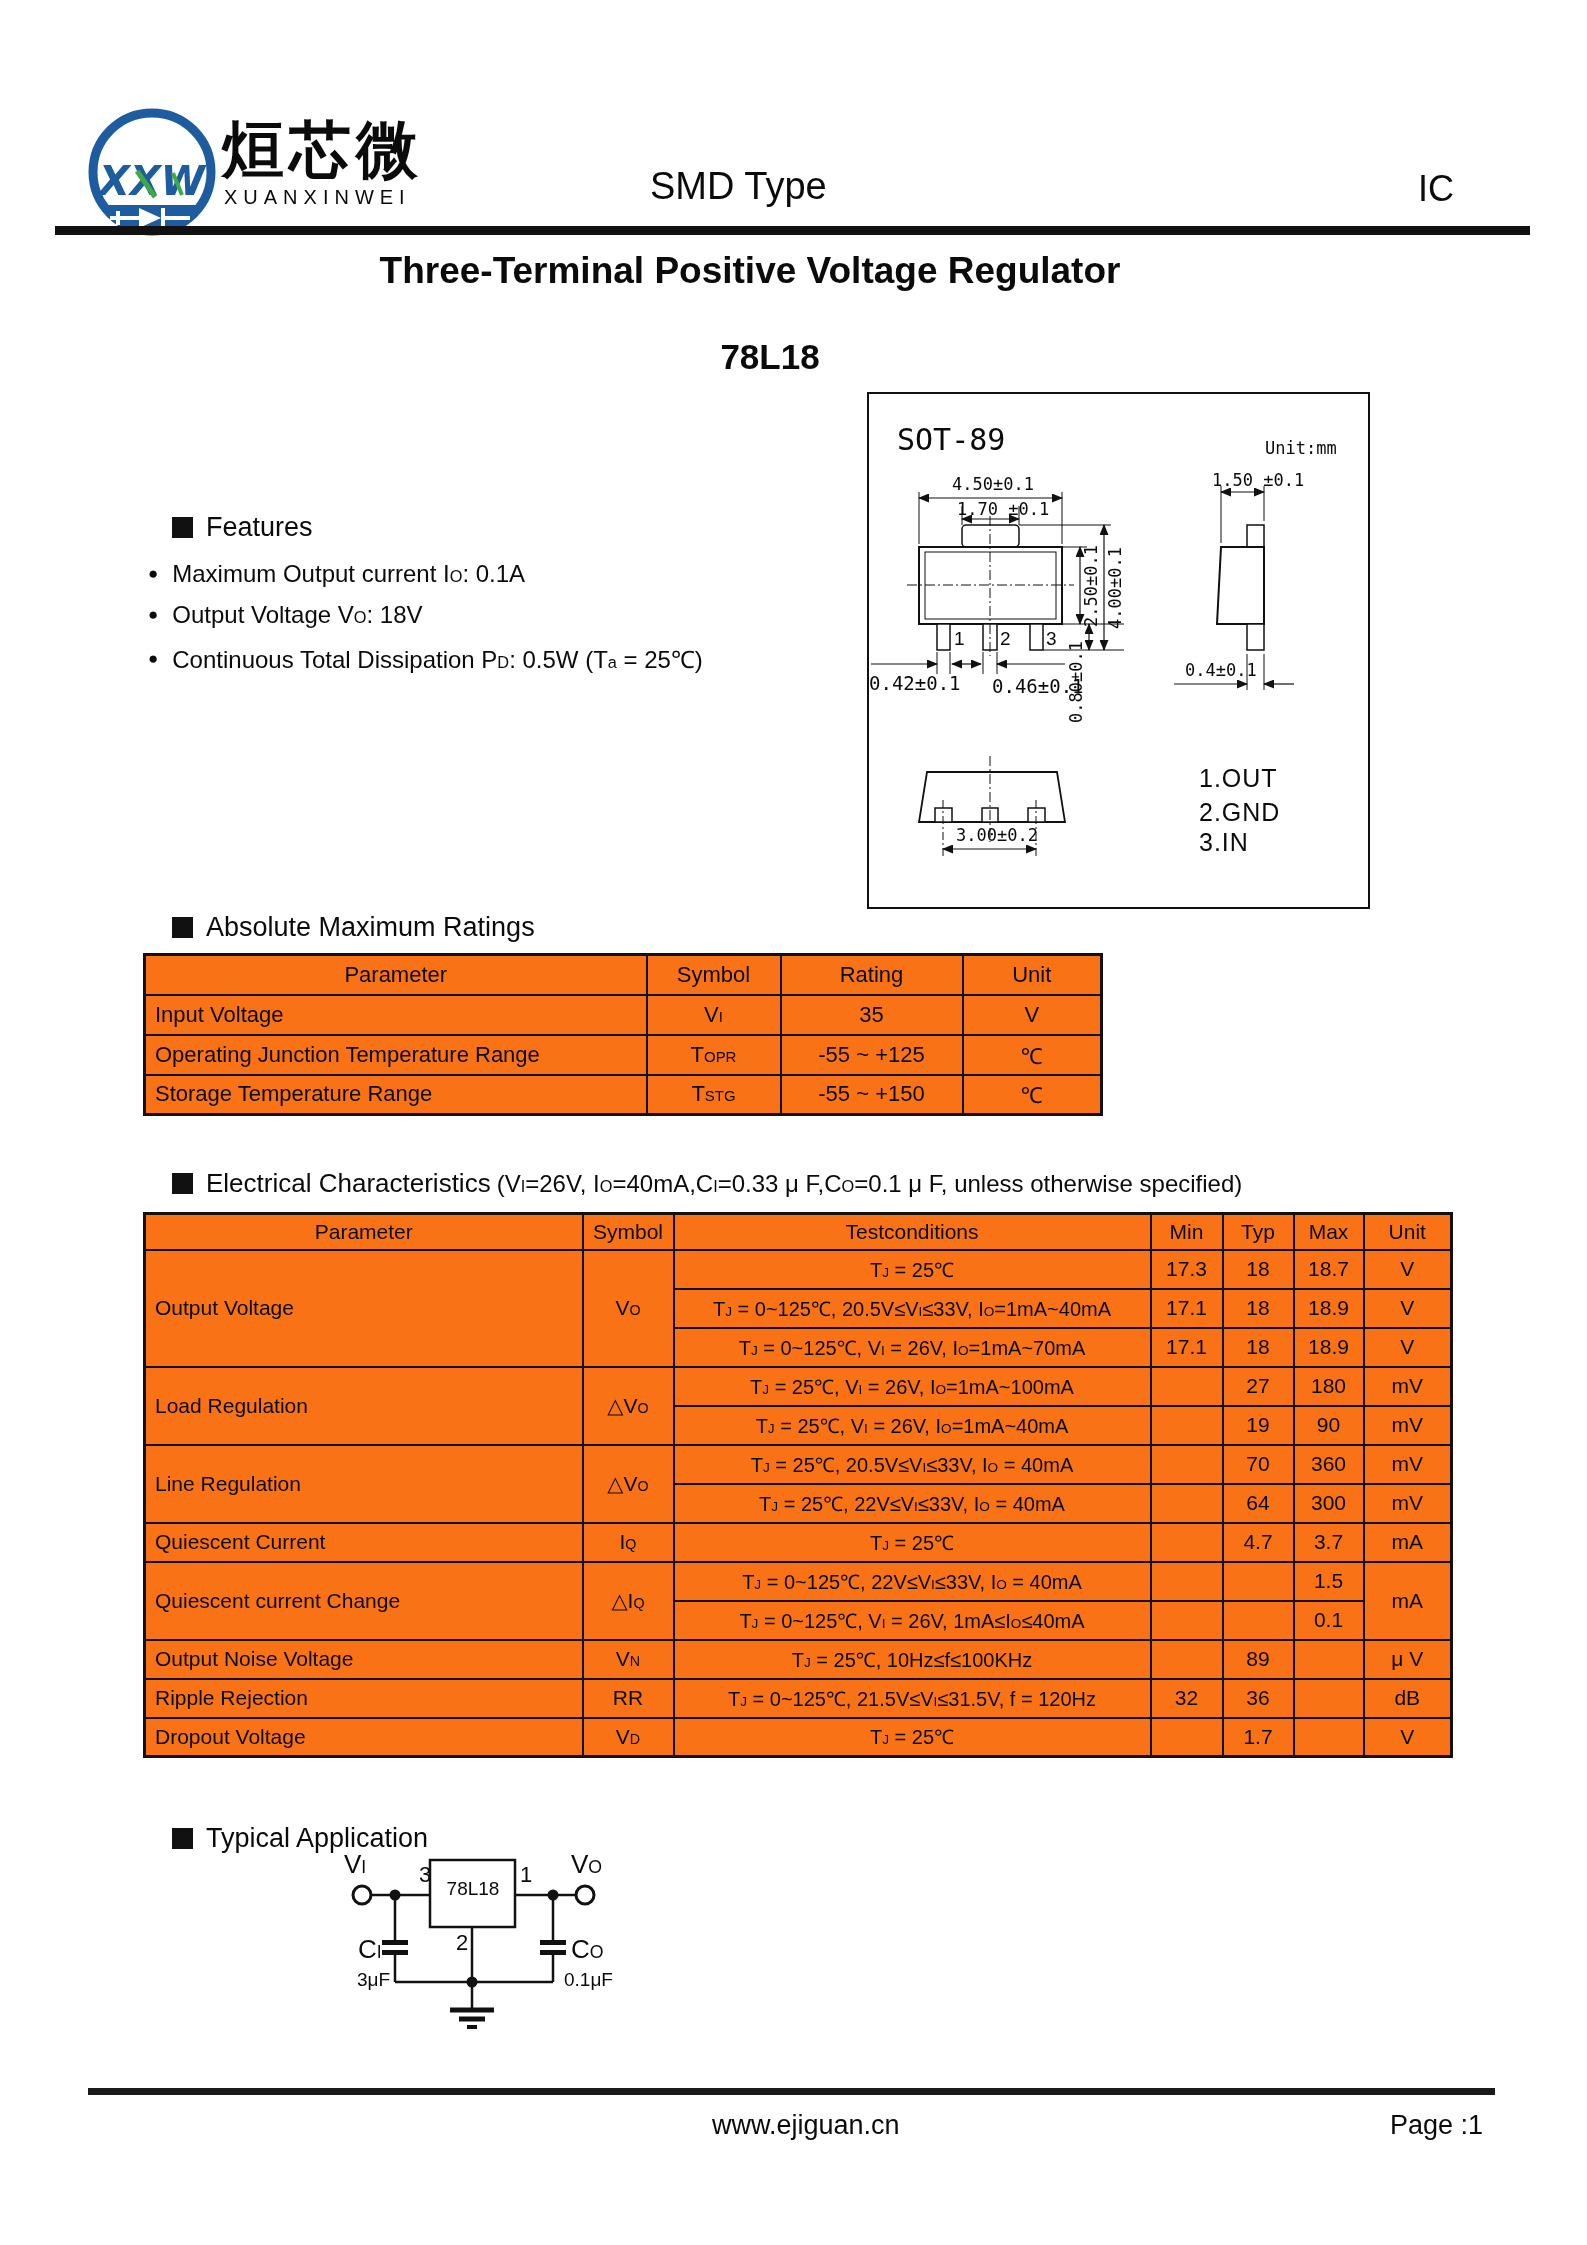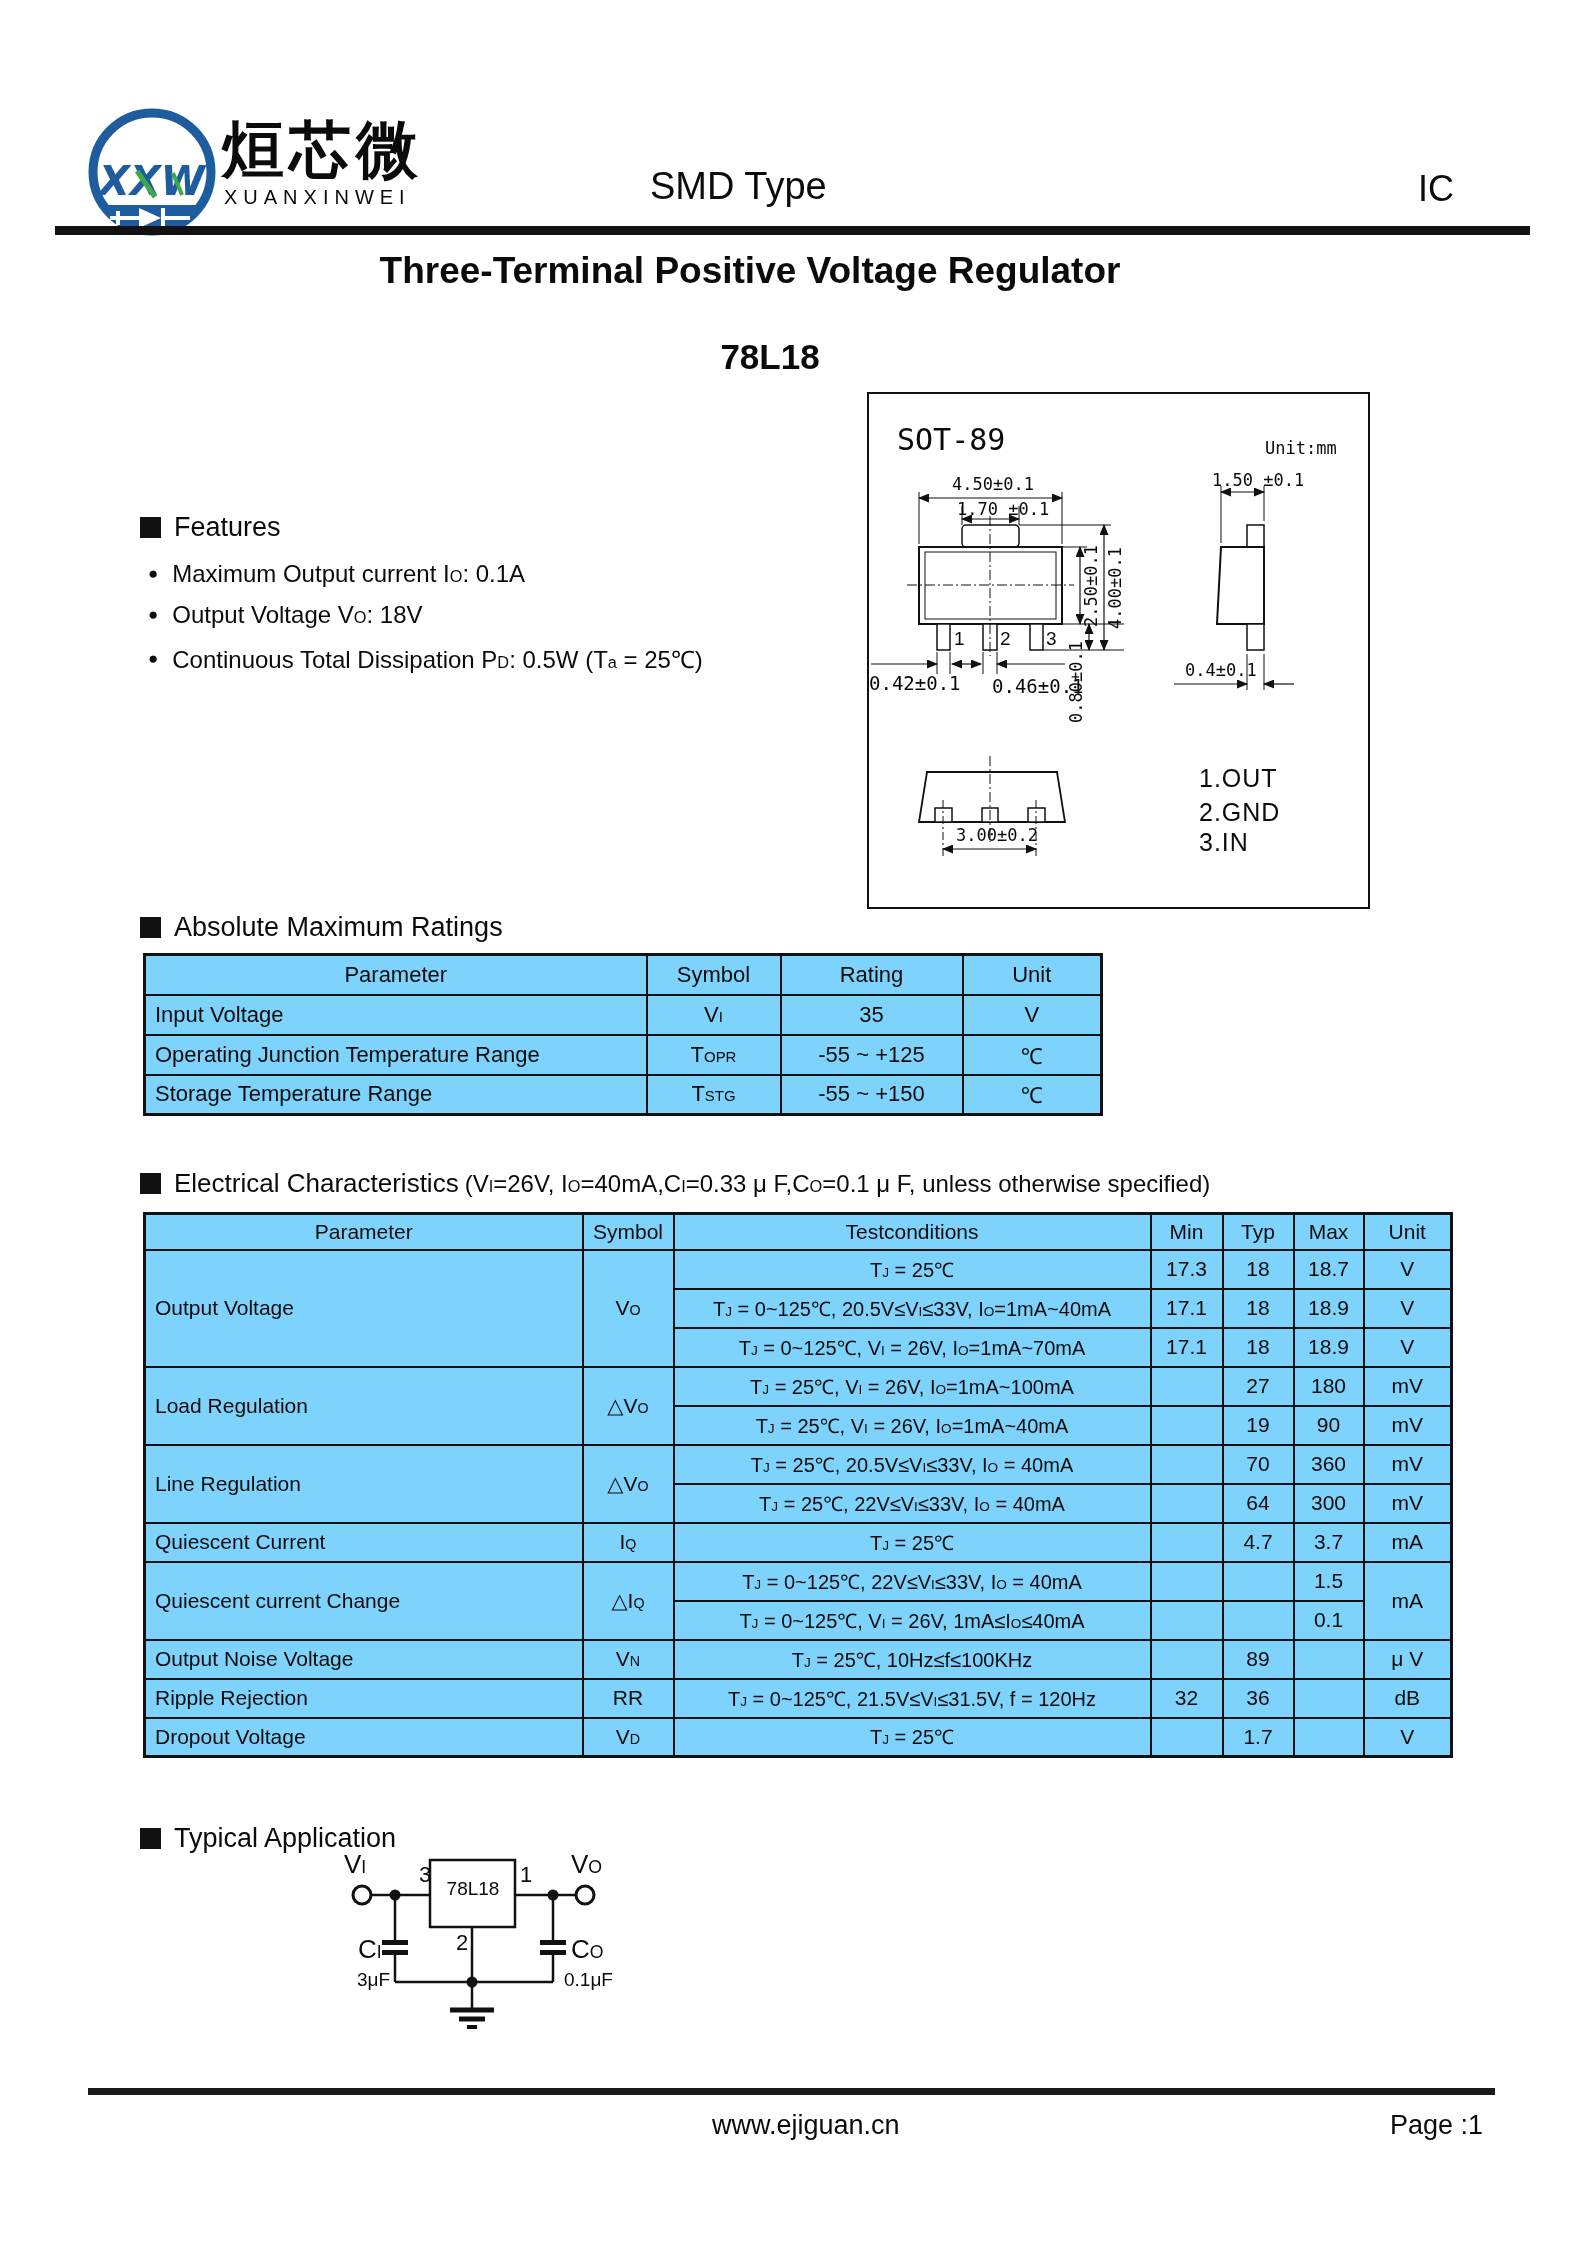--- a/index.html
+++ b/index.html
@@ -13,41 +13,41 @@
   .logo-en{position:absolute;left:224px;top:186px;font-size:20px;letter-spacing:6px;font-weight:500;}
   .smd-type{position:absolute;left:650px;top:165px;font-size:38px;}
   .corner-ic{position:absolute;left:1418px;top:168px;font-size:36px;}
   .hr-head{position:absolute;left:55px;top:226px;width:1475px;height:9px;background:#111;}
   .doc-title{position:absolute;left:0;top:250px;width:1500px;text-align:center;
              font-size:37px;font-weight:bold;}
   .part-no{position:absolute;left:0;top:337px;width:1540px;text-align:center;
            font-size:35px;font-weight:bold;}
 
   
-  .sec-head{position:absolute;font-size:27px;display:flex;align-items:baseline;white-space:nowrap;}
+  .sec-head{position:absolute;font-size:27px;display:flex;align-items:baseline;white-space:nowrap;margin-left:32px;}
   .sq{display:inline-block;width:21px;height:21px;background:#111;margin-right:13px;align-self:center;}
   .sec-note{font-size:21px;margin-left:8px;}
   .sec-note-big{font-size:24px;margin-left:6px;}
 
   
   .feat-item{position:absolute;font-size:24px;display:flex;align-items:center;white-space:nowrap;}
   .blt{font-size:17px;margin-right:14px;}
 
   
   .pkg{position:absolute;left:867px;top:392px;width:499px;height:513px;border:2px solid #111;}
   .mono{font-family:"DejaVu Sans Mono",monospace;}
   .pkg .dim{position:absolute;font-size:17px;white-space:nowrap;}
   .pkg .dim2{position:absolute;font-size:19px;font-weight:500;white-space:nowrap;}
   .pkg .vrot{position:absolute;width:84px;text-align:center;transform:rotate(-90deg);
              transform-origin:center;font-size:17px;white-space:nowrap;}
   .pkg .pinnum{position:absolute;font-size:19px;}
   .pkg .pinout{position:absolute;left:330px;font-size:25px;letter-spacing:1px;}
 
   
-  table.ds{border-collapse:collapse;table-layout:fixed;position:absolute;background:#7dd3fc;}
+  table.ds{border-collapse:collapse;table-layout:fixed;position:absolute;background:#f97316;}
   table.ds td,table.ds th{border:2px solid #111;font-weight:normal;overflow:hidden;
                           text-align:center;vertical-align:middle;padding:0;}
   table.ds{border:3px solid #111;}
   table.abs-t{left:143px;top:953px;width:957px;font-size:22px;}
   table.abs-t tr{height:40px;}
   table.abs-t td.pl,table.elec-t td.pl{text-align:left;padding-left:9px;}
   table.elec-t{left:143px;top:1212px;width:1307px;font-size:21px;}
   table.elec-t tr{height:39px;}
   table.elec-t tr.hd{height:36px;}
   td.cond{text-align:left;padding-left:7px;font-size:20px;white-space:nowrap;}

